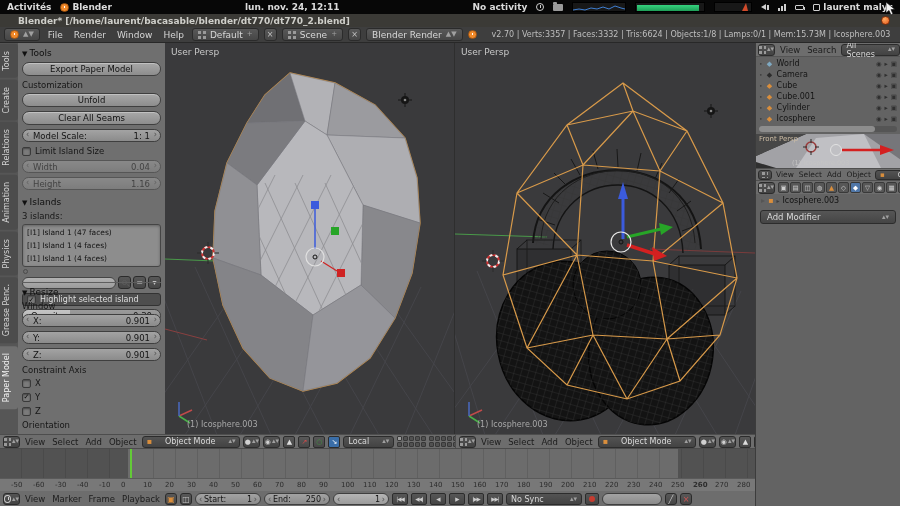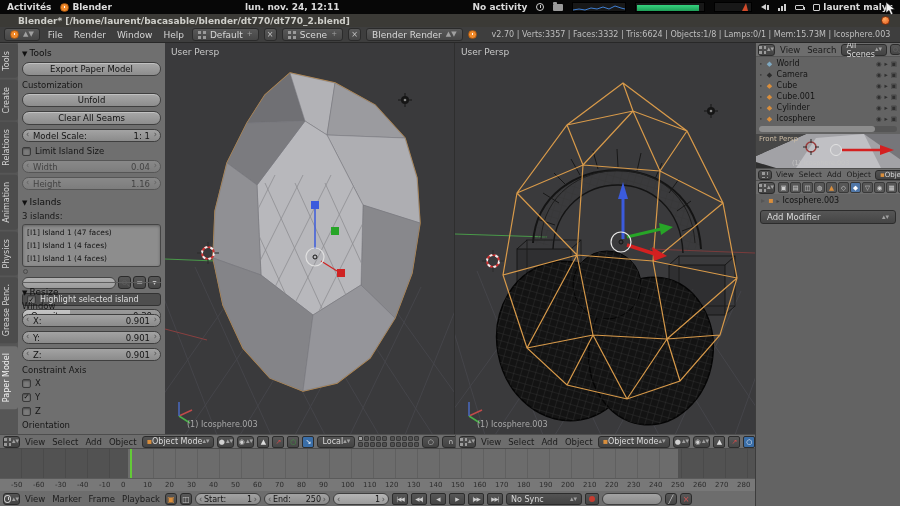--- a/index.html
+++ b/index.html
@@ -79,21 +79,21 @@
 .vp{top:43px;height:391px;background:#3a3a3c;overflow:hidden}
 #vp-left{left:165px;width:290px;border-right:1px solid #2e2e2e}
 #vp-right{left:455px;width:300px}
 .vp-label{position:absolute;left:6px;top:4px;color:#c9c9c9;font-size:9px}
 .vp-object{position:absolute;left:22px;bottom:5px;color:#a8a8a8;font-size:8px}
 
 .vph{top:434px;height:14px;background:#6d6d6d;border-top:1px solid #4d4d4d;display:flex;align-items:center;gap:3px;padding:0 3px;overflow:hidden;white-space:nowrap}
 #vph-left{left:0;width:455px}
 #vph-right{left:455px;width:300px;border-left:1px solid #4d4d4d}
 .hmenu{color:#1c1c1c;font-size:8.5px;padding:0 2px}
-.wmode{height:12px;background:linear-gradient(#535353,#434343);border:1px solid #2c2c2c;border-radius:3px;color:#d8d8d8;display:inline-flex;align-items:center;gap:0;padding:0 4px;font-size:8px;flex:none}
+.wmode{height:12px;background:linear-gradient(#535353,#434343);border:1px solid #2c2c2c;border-radius:3px;color:#d8d8d8;display:inline-flex;align-items:center;gap:13px;padding:0 4px;font-size:8px;flex:none}
 .wico{height:12px;width:17px;background:linear-gradient(#535353,#434343);border:1px solid #2c2c2c;border-radius:3px;color:#d0d0d0;display:inline-flex;align-items:center;justify-content:center;gap:1px;font-size:7px;flex:none}
 .manip{width:12px;height:12px;border:1px solid #2c2c2c;border-radius:2px;background:linear-gradient(#585858,#474747);display:inline-flex;align-items:center;justify-content:center;font-size:7px;flex:none}
 .manip.pressed{background:#3a6ea8}
 .layers{display:grid;grid-template-columns:repeat(5,5px);grid-auto-rows:5px;gap:1px;flex:none}
 .layers i{background:#515151;border:1px solid #383838;border-radius:1px}
 .layers i.on{background:#9c9c9c}
 
 #rcol{left:755px;top:43px;width:145px;height:463px;background:#636363;border-left:1px solid #3c3c3c;overflow:hidden}
 #outliner-head{height:14px;background:#6d6d6d;display:flex;align-items:center;gap:3px;padding:0 2px;border-bottom:1px solid #555}
 #outliner-tree{padding:1px 0}
@@ -765,21 +765,21 @@
       <span class="tick" style="left: 473px;">160</span>
       <span class="tick" style="left: 495px;">170</span>
       <span class="tick" style="left: 517px;">180</span>
       <span class="tick" style="left: 539px;">190</span>
       <span class="tick" style="left: 561px;">200</span>
       <span class="tick" style="left: 583px;">210</span>
       <span class="tick" style="left: 605px;">220</span>
       <span class="tick" style="left: 627px;">230</span>
       <span class="tick" style="left: 649px;">240</span>
       <span class="tick" style="left: 671px;">250</span>
-      <span class="tick" style="left: 693px;">260</span>
+      <span class="tick" style="left: 693px; font-weight: bold;">260</span>
       <span class="tick" style="left: 715px;">270</span>
       <span class="tick" style="left: 737px;">280</span>
     </div>
   <div id="tl-foot">
     <span class="wico">
         <span class="clockico" style="border-color:#ccc"></span>
         <span class="arrows">▴▾</span>
       </span>
     <span class="hmenu">View</span>
     <span class="hmenu">Marker</span>

